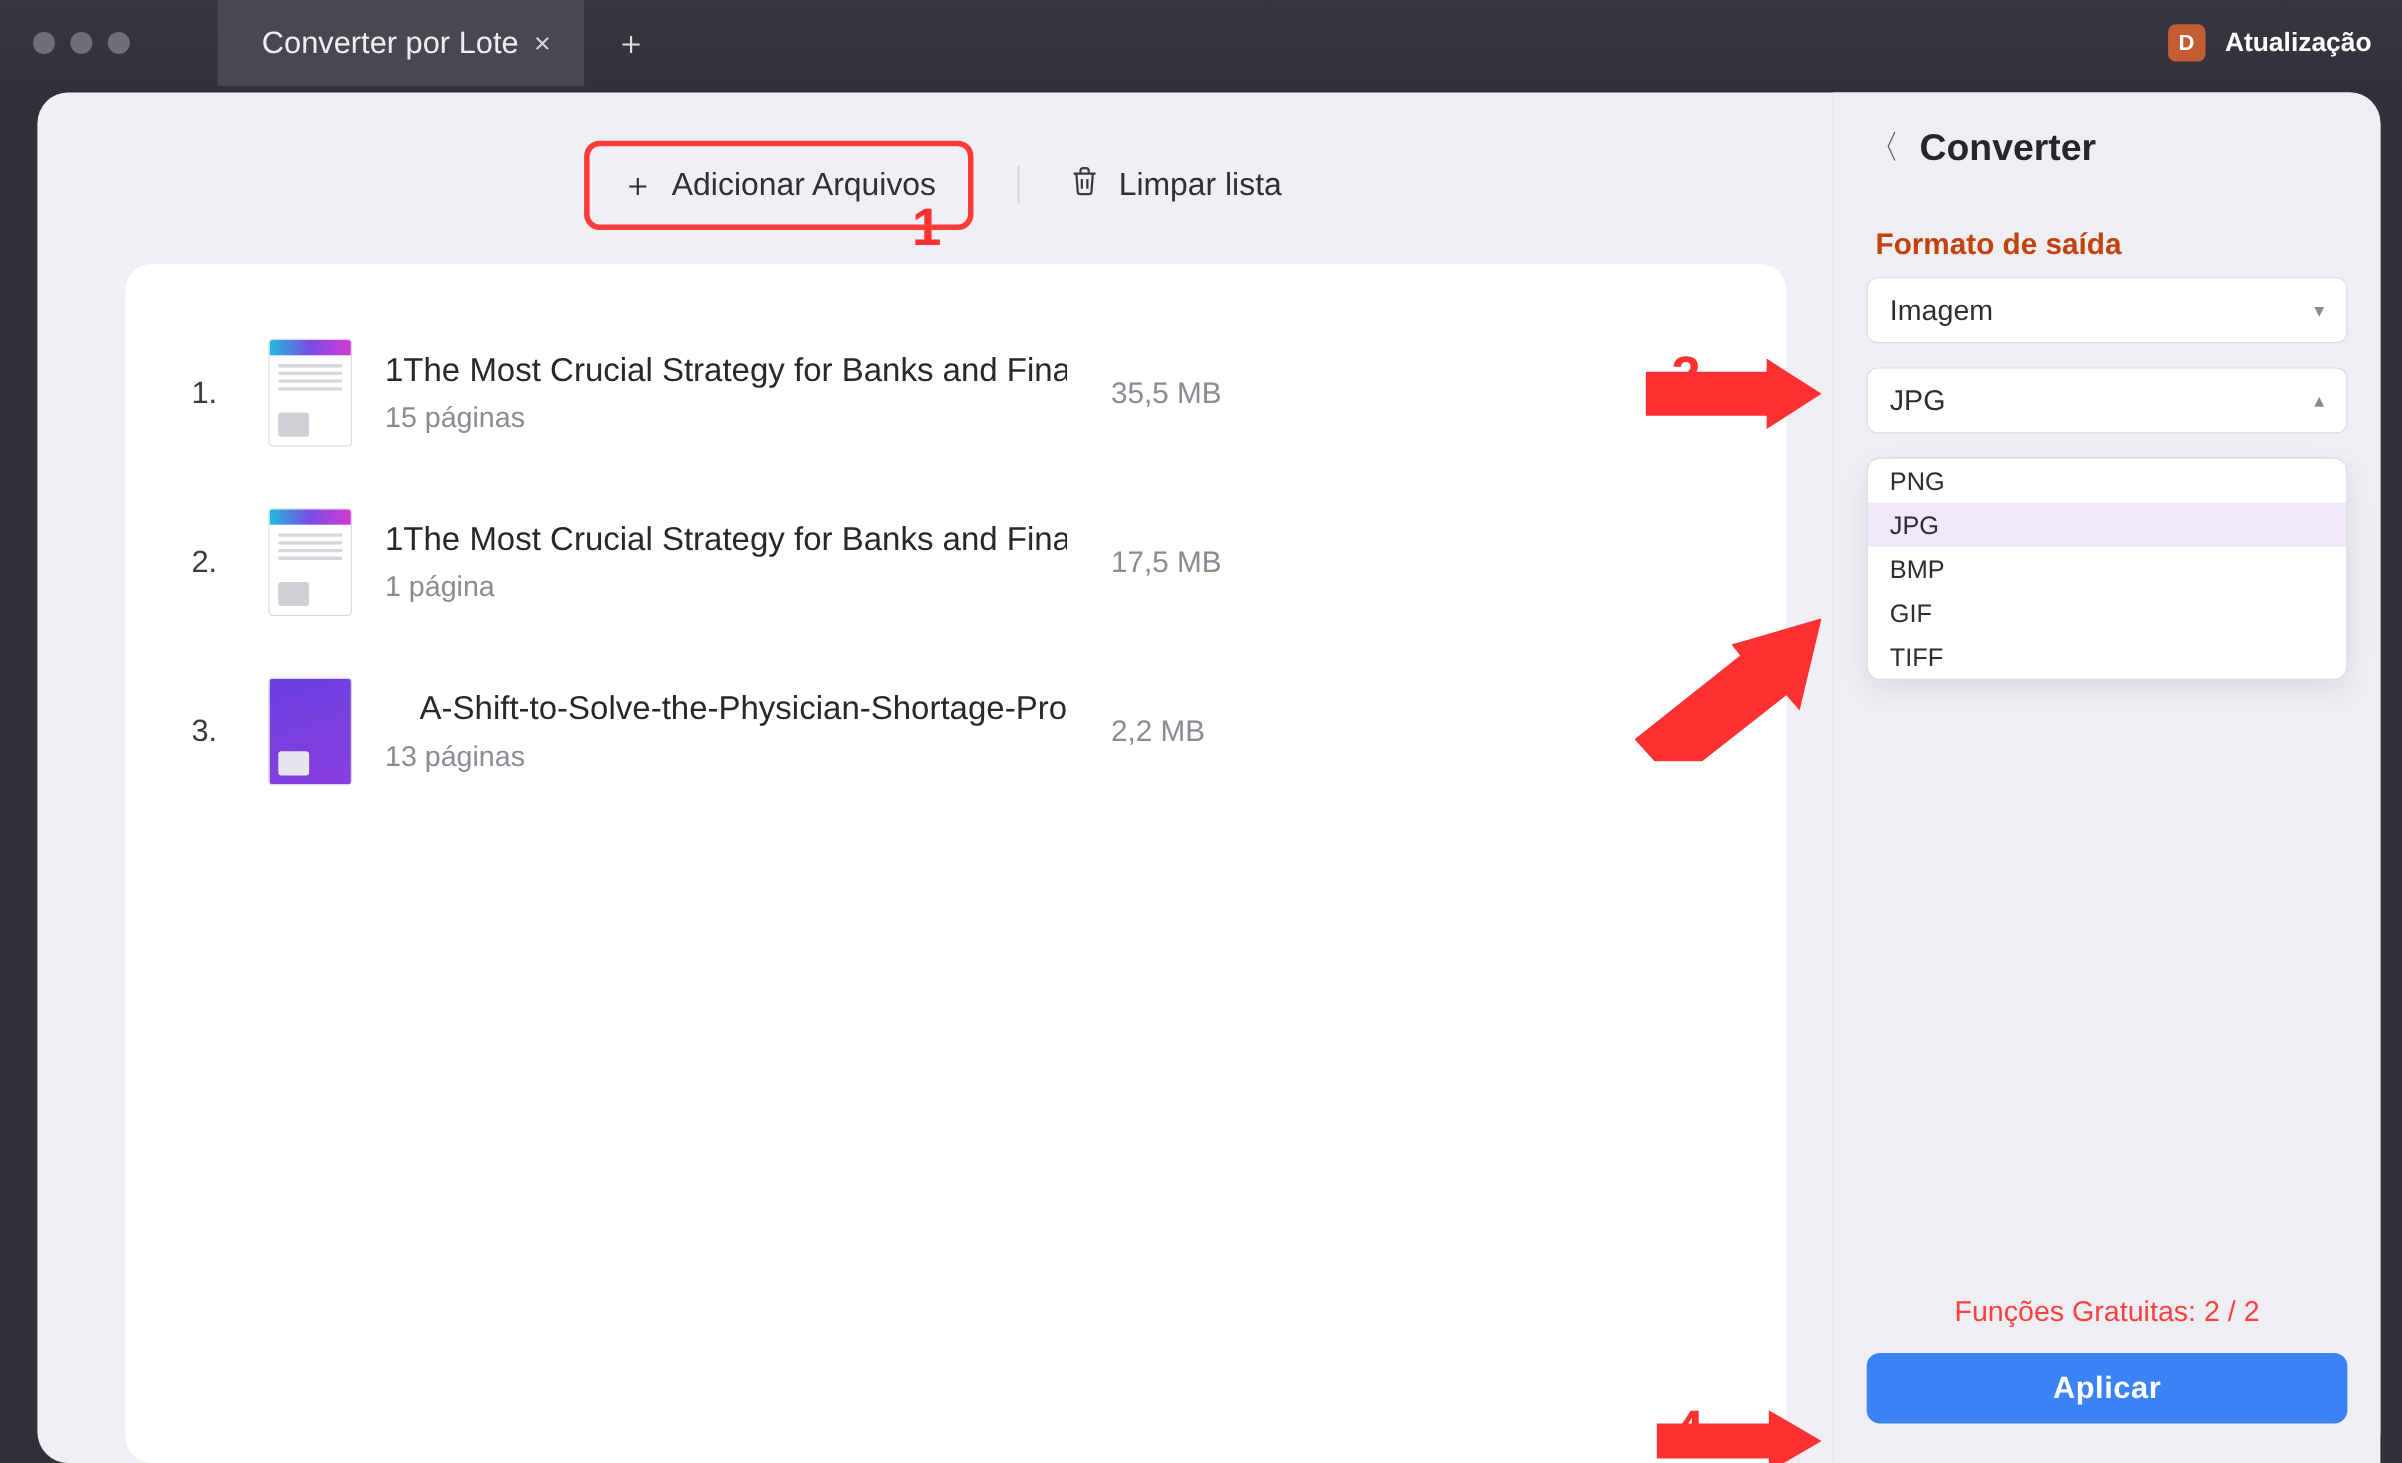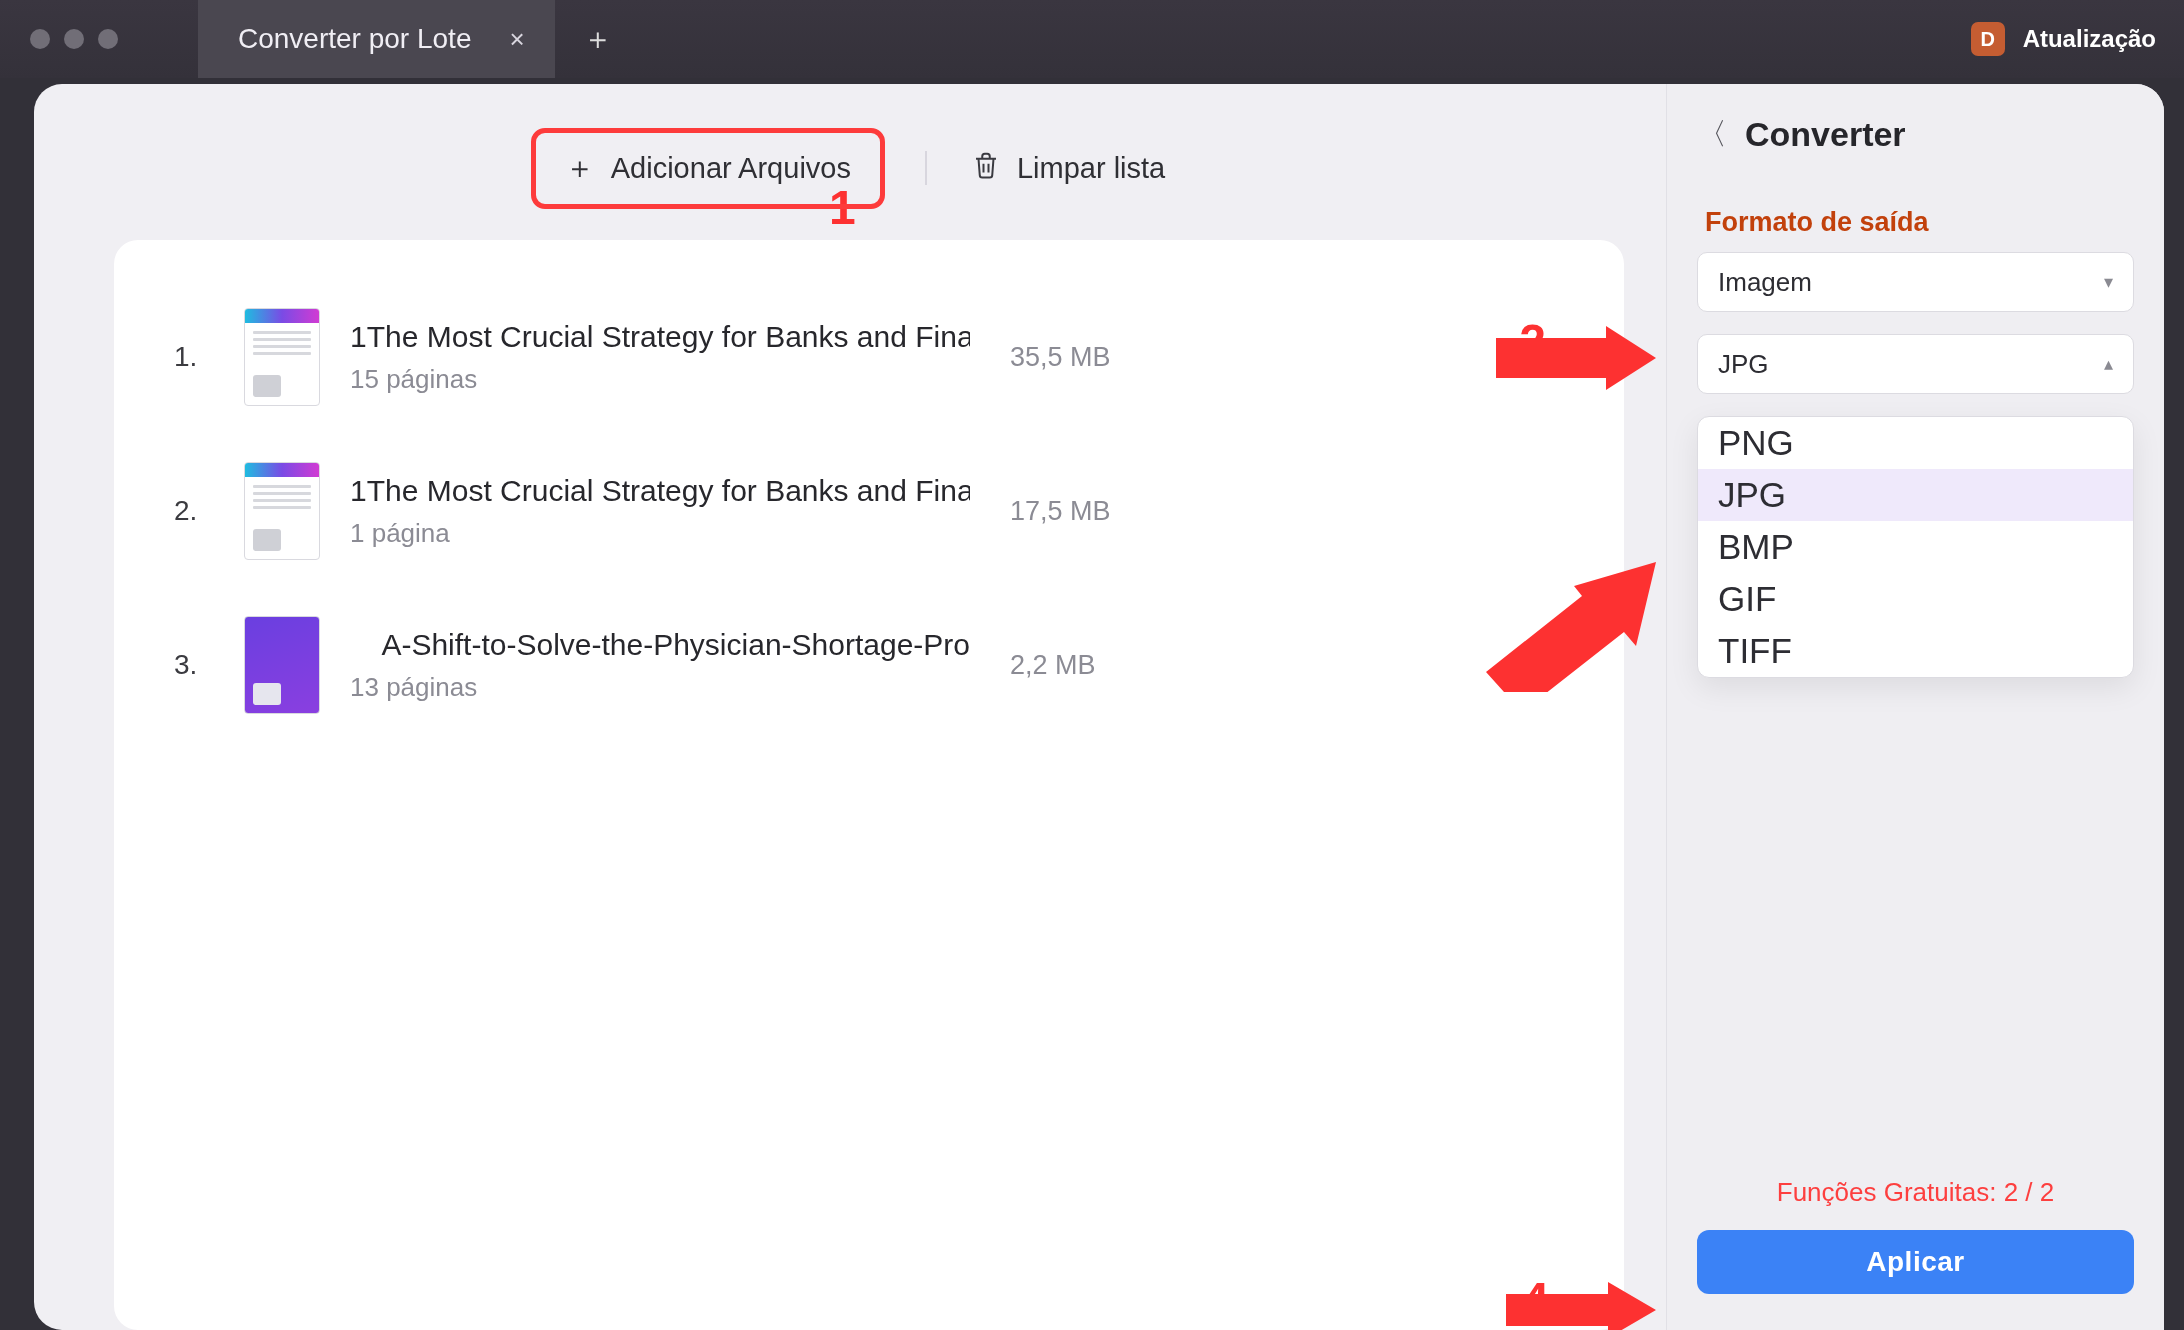--- a/index.html
+++ b/index.html
@@ -15,21 +15,21 @@
   
   .titlebar {
     position: absolute; top: 0; left: 0; width: 100%; height: 78px;
     display: flex; align-items: center;
     background: linear-gradient(#3a3640, #34313a);
     color: #fff;
   }
   .traffic-lights { display: flex; gap: 14px; padding-left: 30px; }
   .traffic-lights span { width: 20px; height: 20px; border-radius: 50%; background: #716e77; display:inline-block; }
 
-  .tab { margin-left: 80px; height: 78px; display: flex; align-items: center; gap: 38px;
+  .tab { margin-left: 80px; height: 78px; display: flex; align-items: center; gap: 14px;
          background: #4a4750; padding: 0 30px 0 40px; color: #f0eef4; font-size: 28px; }
   .tab-close { font-size: 26px; color: #d9d6df; cursor: pointer; }
 
   .new-tab { margin-left: 28px; color: #ddd; font-size: 30px; cursor: pointer; }
 
   .title-right { position: absolute; right: 28px; top: 0; height: 78px; display: flex; align-items: center; gap: 18px; }
   .badge-d { width: 34px; height: 34px; background: #c55d32; color:#fff; border-radius:7px; display:flex; align-items:center; justify-content:center; font-size:20px; font-weight:600;}
   .update-label { color:#fff; font-size: 24px; font-weight:600; }
 
   
@@ -87,21 +87,21 @@
   .side-head { display:flex; align-items:center; gap:18px; margin-bottom: 40px; }
   .chev-back { font-size:30px; color:#55555c; cursor:pointer; }
   .side-title { font-size:34px; font-weight:700; color:#26262b; }
 
   .field-label { font-size:27px; font-weight:700; color:#c2410c; margin: 12px 0 14px 8px; }
 
   .select { background:#fff; border:1px solid #dcdbe1; border-radius:10px; height:60px; display:flex; align-items:center; justify-content:space-between; padding: 0 20px; font-size:26px; color:#2d2d33; cursor:pointer; margin-bottom: 22px; }
   .select .caret { font-size:18px; color:#8a8a92; }
 
   .dropdown { background:#fff; border:1px solid #dcdbe1; border-radius:12px; box-shadow:0 10px 30px rgba(0,0,0,.08); overflow:hidden; }
-  .dropdown .opt { height:52px; display:flex; align-items:center; padding: 0 20px; font-size:35px; color:#2d2d33; cursor:pointer; }
+  .dropdown .opt { height:40px; display:flex; align-items:center; padding: 0 20px; font-size:23px; color:#2d2d33; cursor:pointer; }
   .dropdown .opt.selected { background:#efe9fb; }
 
   .side-spacer { flex:1; }
   .free-note { color:#fd3f3f; font-size:26px; text-align:center; margin-bottom:22px; }
   .apply-btn { background:#3b82f6; color:#fff; border:none; border-radius:12px; height:64px; font-size:28px; font-weight:600; letter-spacing:.5px; cursor:pointer; }
 </style>
 </head>
 <body>
 
 <div class="desktop">

